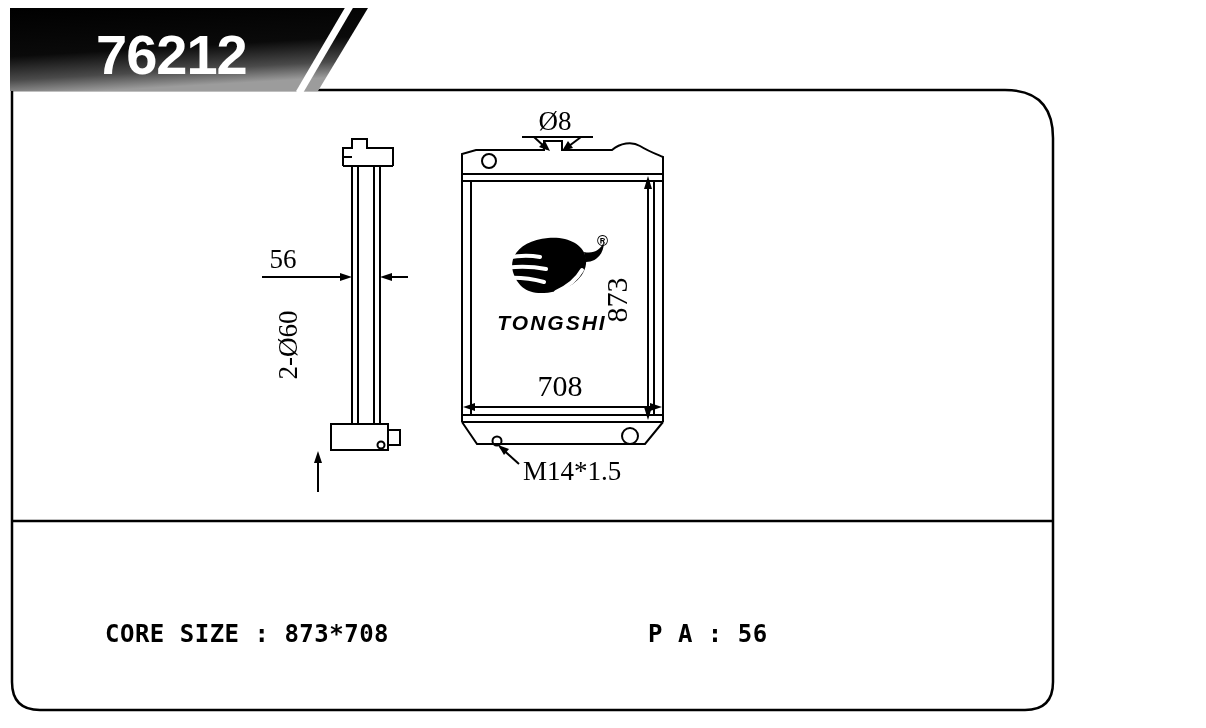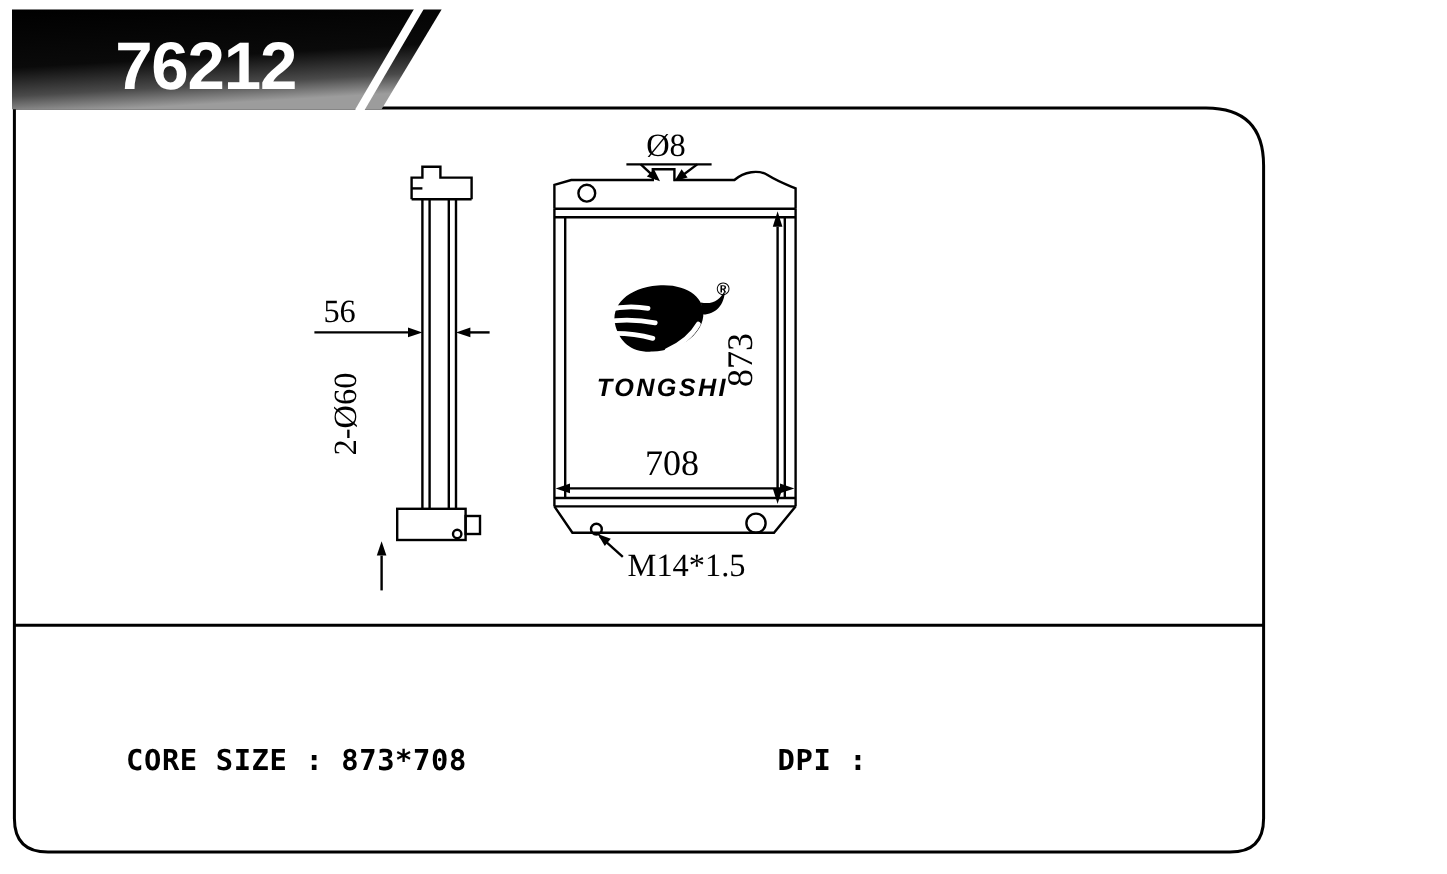--- a/index.html
+++ b/index.html
@@ -131,18 +131,19 @@
     </g>
   </svg>
 
   <div class="specs specs-left">
     <div>CORE SIZE : 873*708</div>
     
     
   </div>
 
   <div class="specs specs-right">
+    <div>P A : 56</div>
     <div>DPI :</div>
     
     
   </div>
 
 </div>
 
 </body></html>

